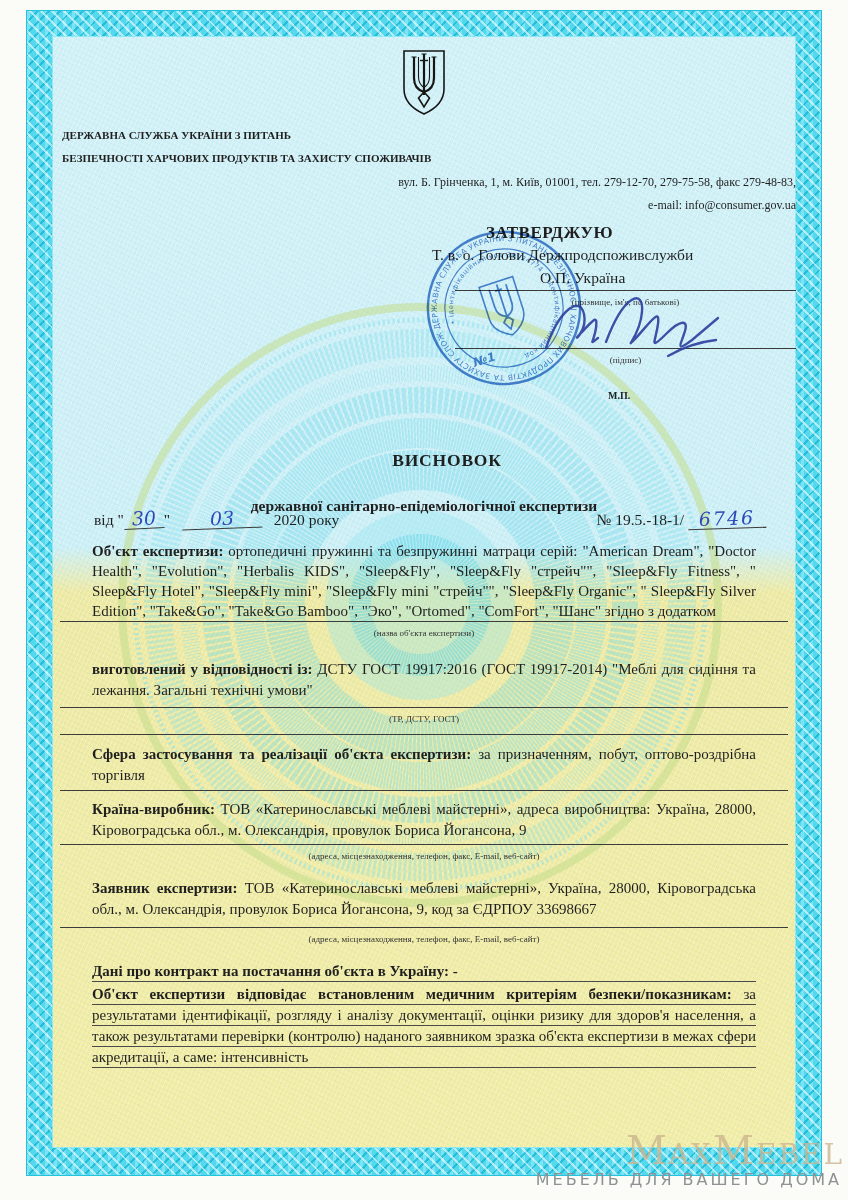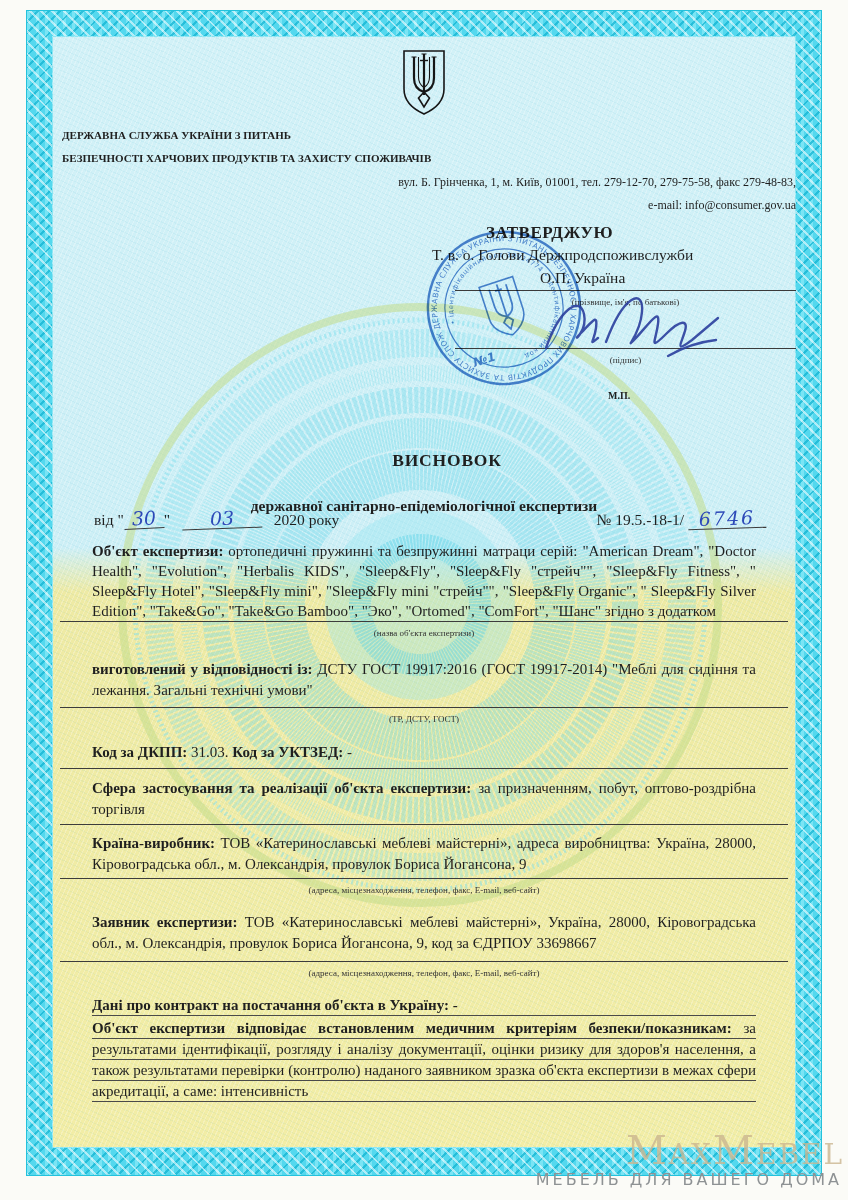--- a/index.html
+++ b/index.html
@@ -163,23 +163,20 @@
       </div>
       <div class="rule"></div>
       <div class="cap">(назва об'єкта експертизи)</div>
 
       <div class="para lh21" style="margin-top:16px">
         <span class="b">виготовлений у відповідності із:</span><span> ДСТУ ГОСТ 19917:2016 (ГОСТ 19917-2014) "Меблі для сидіння та лежання. Загальні технічні умови"</span>
       </div>
       <div class="rule" style="margin-top:6px"></div>
       <div class="cap">(ТР, ДСТУ, ГОСТ)</div>
 
-      <div class="para lh21" style="margin-top:13px">
-        <span class="b">Код за ДКПП:</span><span> 31.03. </span><span class="b">Код за УКТЗЕД:</span><span> -</span>
-      </div>
       <div class="rule" style="margin-top:5px"></div>
 
       <div class="para lh21" style="margin-top:9px">
         <span class="b">Сфера застосування та реалізації об'єкта експертизи:</span><span> за призначенням, побут, оптово-роздрібна торгівля</span>
       </div>
       <div class="rule" style="margin-top:4px"></div>
 
       <div class="para lh21" style="margin-top:8px">
         <span class="b">Країна-виробник:</span><span> ТОВ «Катеринославські меблеві майстерні», адреса виробництва: Україна, 28000, Кіровоградська обл., м. Олександрія, провулок Бориса Йогансона, 9</span>
       </div>

